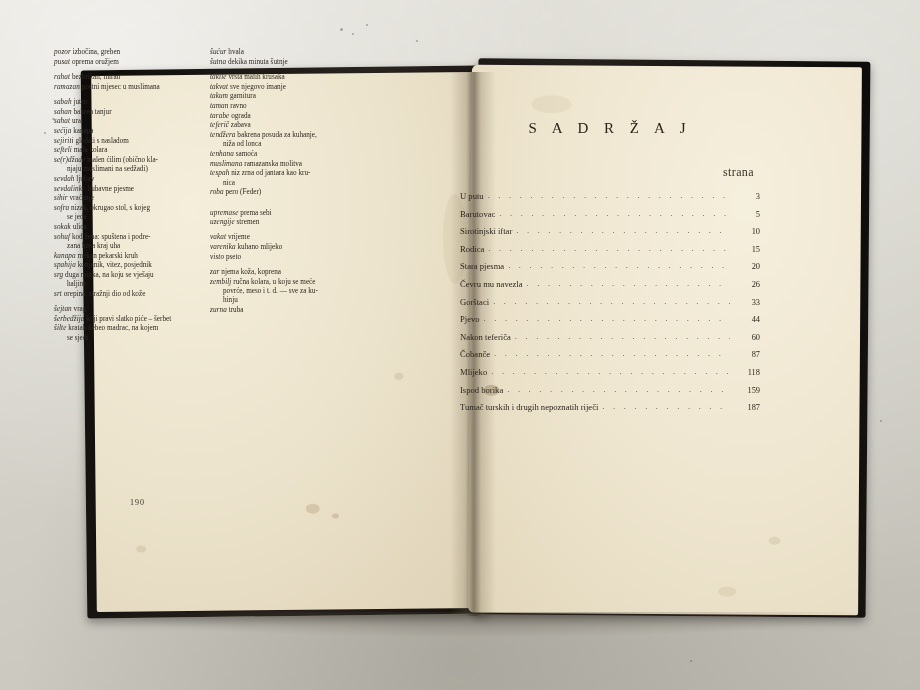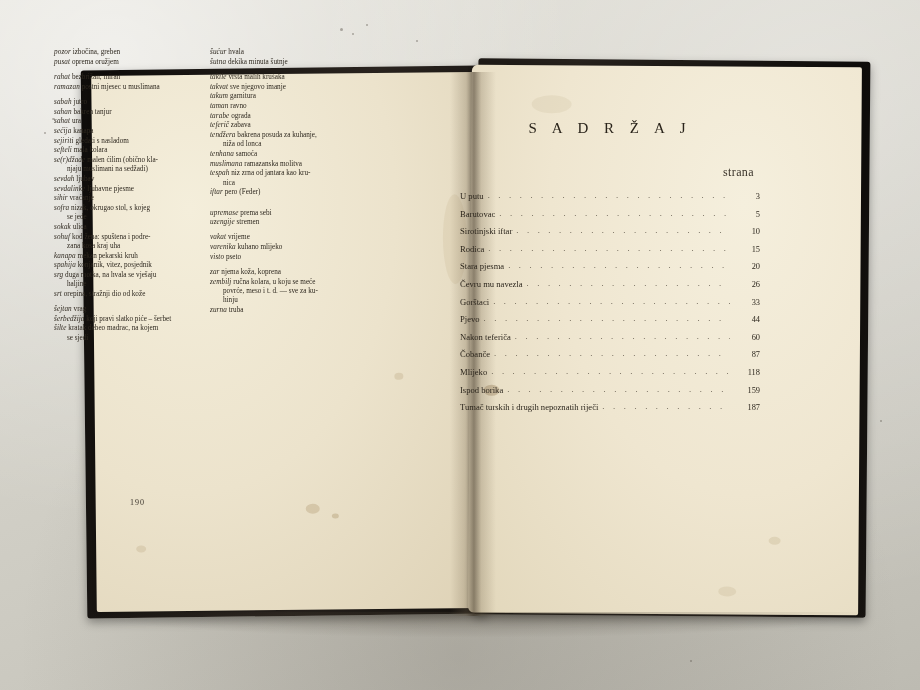--- a/index.html
+++ b/index.html
@@ -251,40 +251,40 @@
           <div class="gl-entry"><span class="gl-term">sefteli</span> <span class="gl-def">mala kolara</span></div>
           <div class="gl-entry"><span class="gl-term">se(r)džade</span> <span class="gl-def">malen ćilim (obično kla-</span><span class="gl-def gl-indent">njaju muslimani na sedžadi)</span></div>
           <div class="gl-entry"><span class="gl-term">sevdah</span> <span class="gl-def">ljubav</span></div>
           <div class="gl-entry"><span class="gl-term">sevdalinke</span> <span class="gl-def">ljubavne pjesme</span></div>
           <div class="gl-entry"><span class="gl-term">sihir</span> <span class="gl-def">vraćanje</span></div>
           <div class="gl-entry"><span class="gl-term">sofra</span> <span class="gl-def">nizak, okrugao stol, s kojeg</span><span class="gl-def gl-indent">se jede</span></div>
           <div class="gl-entry"><span class="gl-term">sokak</span> <span class="gl-def">ulica</span></div>
           <div class="gl-entry"><span class="gl-term">sohuf</span> <span class="gl-def">kod žena: spuštena i podre-</span><span class="gl-def gl-indent">zana kosa kraj uha</span></div>
           <div class="gl-entry"><span class="gl-term">kanapa</span> <span class="gl-def">mekan pekarski kruh</span></div>
           <div class="gl-entry"><span class="gl-term">spahija</span> <span class="gl-def">konjanik, vitez, posjednik</span></div>
-          <div class="gl-entry"><span class="gl-term">srg</span> <span class="gl-def">duga motka, na hvala se vješaju</span><span class="gl-def gl-indent">haljine</span></div>
+          <div class="gl-entry"><span class="gl-term">srg</span> <span class="gl-def">duga motka, na koju se vješaju</span><span class="gl-def gl-indent">haljine</span></div>
           <div class="gl-entry"><span class="gl-term">srt</span> <span class="gl-def">orepina, stražnji dio od kože</span></div>
           <div class="gl-entry" style="margin-top: 6px;"><span class="gl-term">šejtan</span> <span class="gl-def">vrag</span></div>
           <div class="gl-entry"><span class="gl-term">šerbedžija</span> <span class="gl-def">koji pravi slatko piće – šerbet</span></div>
           <div class="gl-entry"><span class="gl-term">šilte</span> <span class="gl-def">kratak debeo madrac, na kojem</span><span class="gl-def gl-indent">se sjedi</span></div>
         </div>
         <div class="gloss-col">
           <div class="gl-entry"><span class="gl-term">šućur</span> <span class="gl-def">hvala</span></div>
           <div class="gl-entry"><span class="gl-term">šutna</span> <span class="gl-def">dekika minuta šutnje</span></div>
           <div class="gl-entry" style="margin-top: 6px;"><span class="gl-term">takile</span> <span class="gl-def">vrsta malih krušaka</span></div>
           <div class="gl-entry"><span class="gl-term">takvat</span> <span class="gl-def">sve njegovo imanje</span></div>
           <div class="gl-entry"><span class="gl-term">takum</span> <span class="gl-def">garnitura</span></div>
           <div class="gl-entry"><span class="gl-term">taman</span> <span class="gl-def">ravno</span></div>
           <div class="gl-entry"><span class="gl-term">tarabe</span> <span class="gl-def">ograda</span></div>
           <div class="gl-entry"><span class="gl-term">teferič</span> <span class="gl-def">zabava</span></div>
           <div class="gl-entry"><span class="gl-term">tendžera</span> <span class="gl-def">bakrena posuda za kuhanje,</span><span class="gl-def gl-indent">niža od lonca</span></div>
           <div class="gl-entry"><span class="gl-term">tenhana</span> <span class="gl-def">samoća</span></div>
           <div class="gl-entry"><span class="gl-term">muslimana</span> <span class="gl-def">ramazanska molitva</span></div>
           <div class="gl-entry"><span class="gl-term">tespah</span> <span class="gl-def">niz zrna od jantara kao kru-</span><span class="gl-def gl-indent">nica</span></div>
-          <div class="gl-entry"><span class="gl-term">iftar</span> <span class="gl-def">pero (Feder)</span></div>
+          <div class="gl-entry"><span class="gl-term">roba</span> <span class="gl-def">pero (Feder)</span></div>
           <div class="gl-entry" style="margin-top: 11px;"><span class="gl-term">upremase</span> <span class="gl-def">prema sebi</span></div>
           <div class="gl-entry"><span class="gl-term">uzengije</span> <span class="gl-def">stremen</span></div>
           <div class="gl-entry" style="margin-top: 6px;"><span class="gl-term">vakat</span> <span class="gl-def">vrijeme</span></div>
           <div class="gl-entry"><span class="gl-term">varenika</span> <span class="gl-def">kuhano mlijeko</span></div>
           <div class="gl-entry"><span class="gl-term">visto</span> <span class="gl-def">pseto</span></div>
           <div class="gl-entry" style="margin-top: 6px;"><span class="gl-term">zar</span> <span class="gl-def">njemа koža, koprena</span></div>
           <div class="gl-entry"><span class="gl-term">zembilj</span> <span class="gl-def">ručna kolara, u koju se meće</span><span class="gl-def gl-indent">povrće, meso i t. d. — sve za ku-</span><span class="gl-def gl-indent">hinju</span></div>
           <div class="gl-entry"><span class="gl-term">zurna</span> <span class="gl-def">truba</span></div>
         </div>
       </div>

